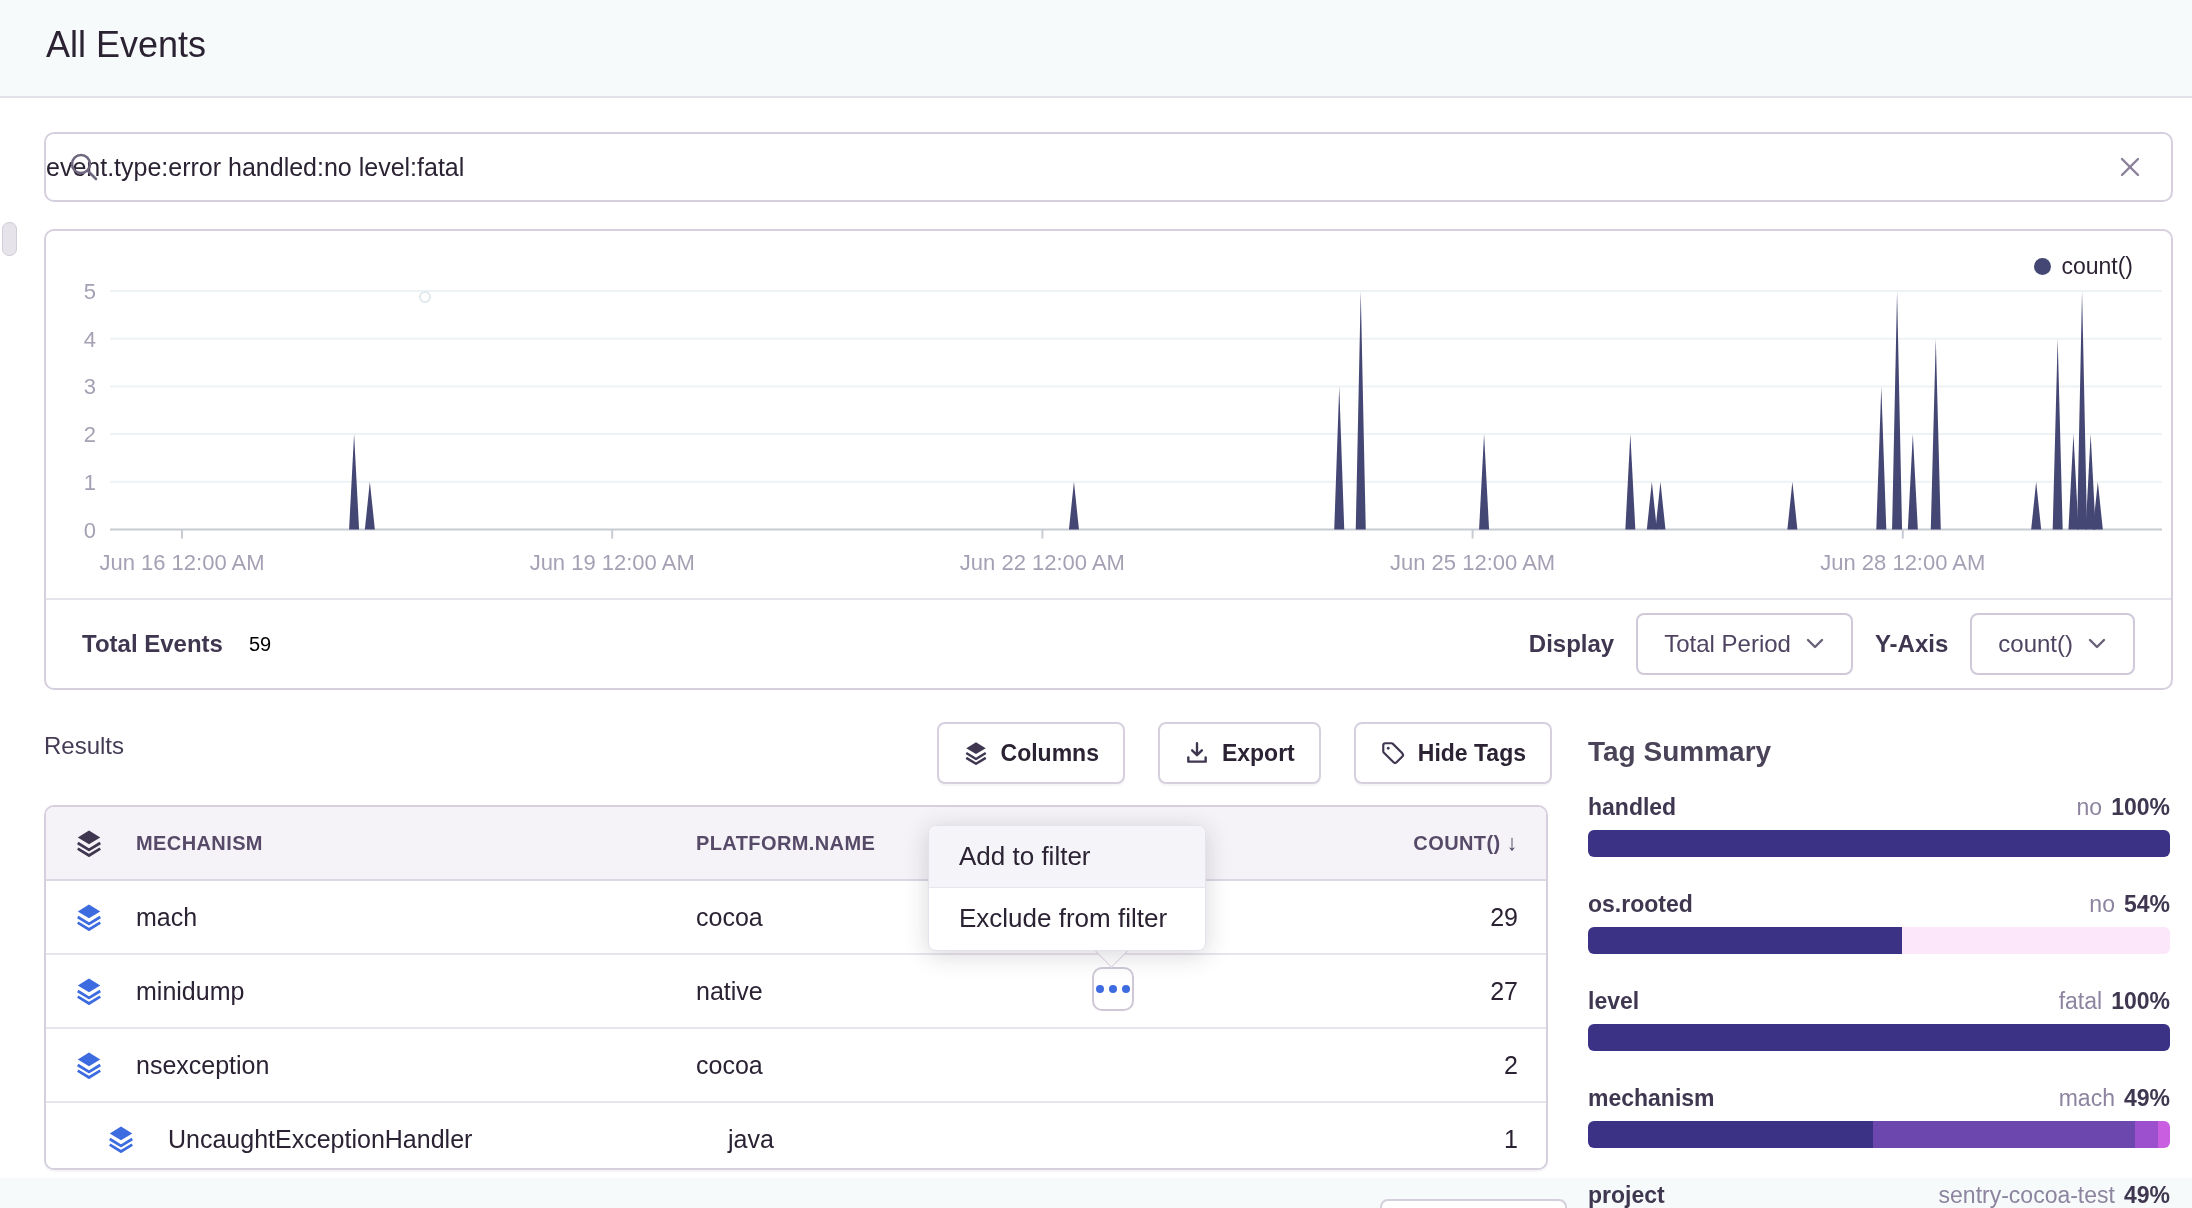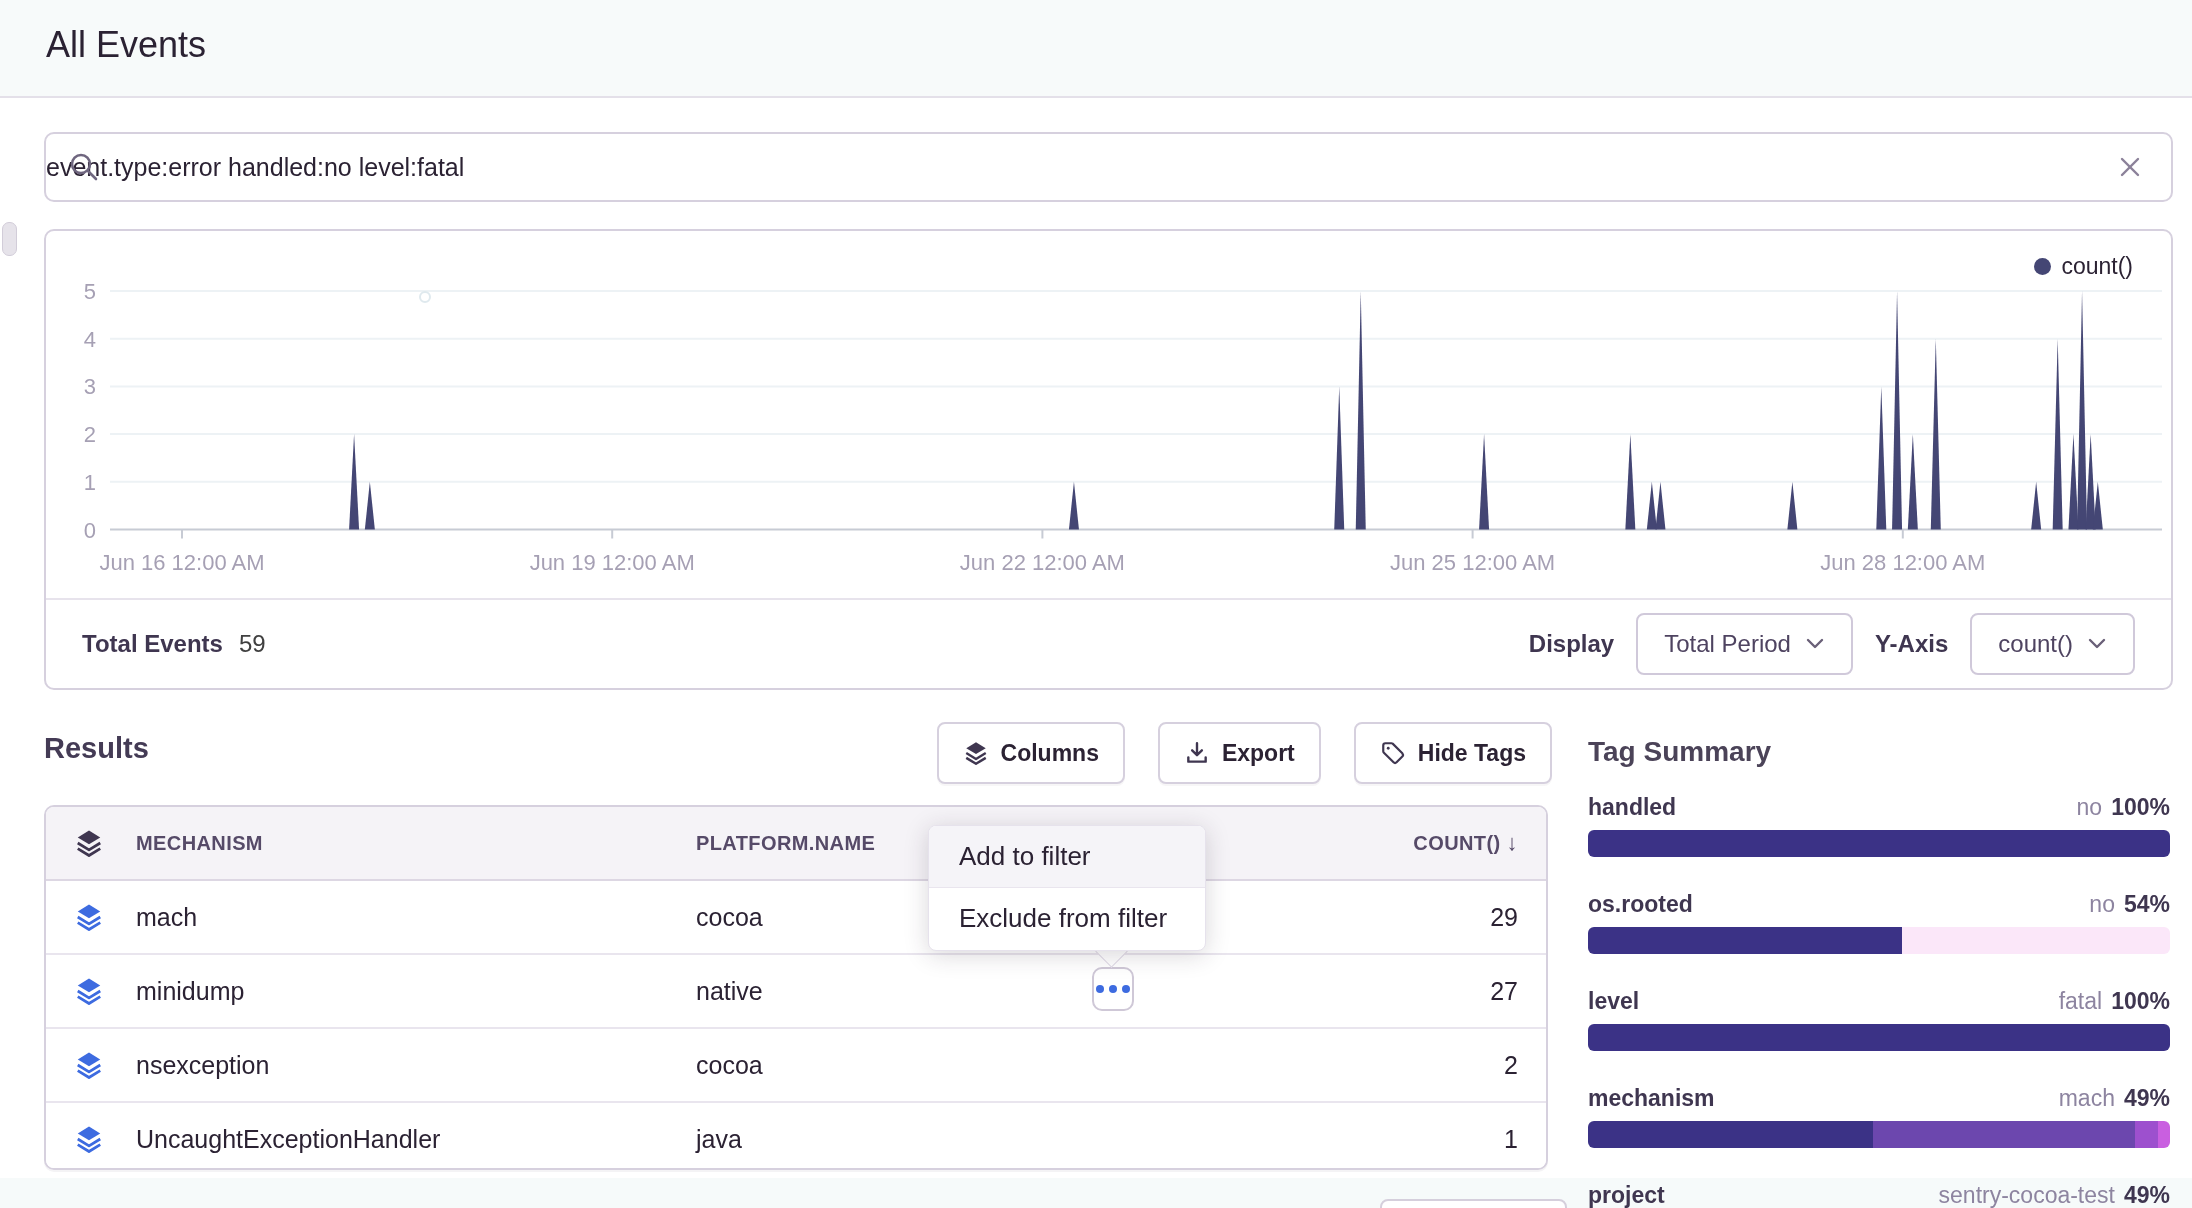--- a/index.html
+++ b/index.html
@@ -22,38 +22,38 @@
 
   
   .chart-card{left:44px;top:229px;width:2125px;height:457px;background:#fff;border:2px solid #d6d0de;border-radius:10px;}
   .legend{position:absolute;top:22px;right:38px;display:flex;align-items:center;gap:10px;}
   .legend .dot{width:17px;height:17px;border-radius:50%;background:#444674;}
   .legend .lbl{font-size:23px;color:#2b2233;}
   #chart-svg{position:absolute;left:0;top:0;}
   .chart-footer{position:absolute;left:0;bottom:0;width:100%;height:90px;border-top:2px solid #e7e3ec;
                 display:flex;align-items:center;box-sizing:border-box;padding:10px 36px;}
   .tot-lbl{font-size:24px;font-weight:700;color:#3f3650;}
-  .tot-val{font-size:24px;color:#404040;margin-left:16px;}
+  .tot-val{font-size:20px;color:#000000;margin-left:26px;}
   .foot-right{margin-left:auto;display:flex;align-items:center;gap:22px;}
   .foot-label{font-size:24px;font-weight:700;color:#3f3650;}
   .ddl-btn{height:58px;background:#fff;border:2px solid #d0c9da;border-radius:8px;display:flex;align-items:center;
            justify-content:center;gap:14px;font-size:24px;color:#4e4360;padding:0 26px;cursor:pointer;}
 
   
-  .results-title{left:44px;top:732px;font-size:29px;font-weight:700;color:#443b55;}
+  .results-title{left:44px;top:732px;font-size:24px;font-weight:400;color:#443b55;}
   .btn-group{top:722px;right:640px;display:flex;gap:33px;}
   .btn{height:58px;background:#fff;border:2px solid #d6d0de;border-radius:8px;display:flex;align-items:center;
        gap:12px;padding:0 24px;font-size:23px;font-weight:700;color:#2b2233;cursor:pointer;box-shadow:0 2px 0 rgba(40,20,60,.04);}
 
   
   .table-card{left:44px;top:805px;width:1504px;height:365px;background:#fff;border:2px solid #d6d0de;border-radius:10px;
               box-sizing:border-box;box-shadow:0 2px 0 rgba(40,20,60,.05);overflow:hidden;}
   .thead{height:72px;background:#f5f3f7;border-bottom:2px solid #ddd7e3;display:flex;align-items:center;}
   .trow{height:72px;display:flex;align-items:center;border-bottom:2px solid #e9e5ee;background:#fff;}
-  .trow:last-child{border-bottom:none;}
+  .trow:last-child{border-bottom:none;padding-left:32px;}
   .c-icon{width:62px;padding-left:28px;display:flex;align-items:center;}
   .c-mech{width:560px;font-size:25px;color:#2b2233;}
   .c-plat{width:470px;font-size:25px;color:#2b2233;}
   .c-count{flex:1;text-align:right;padding-right:28px;font-size:25px;color:#2b2233;}
   .th{font-size:20px;font-weight:700;color:#564a68;letter-spacing:.4px;}
   .sort-arrow{font-size:22px;color:#564a68;margin-left:6px;font-weight:400;}
 
   
   .popup{left:928px;top:825px;width:276px;height:124px;background:#fff;border:1px solid #e6e2ec;border-radius:8px;
          box-shadow:0 4px 24px rgba(43,34,51,.18);z-index:32;overflow:hidden;}

